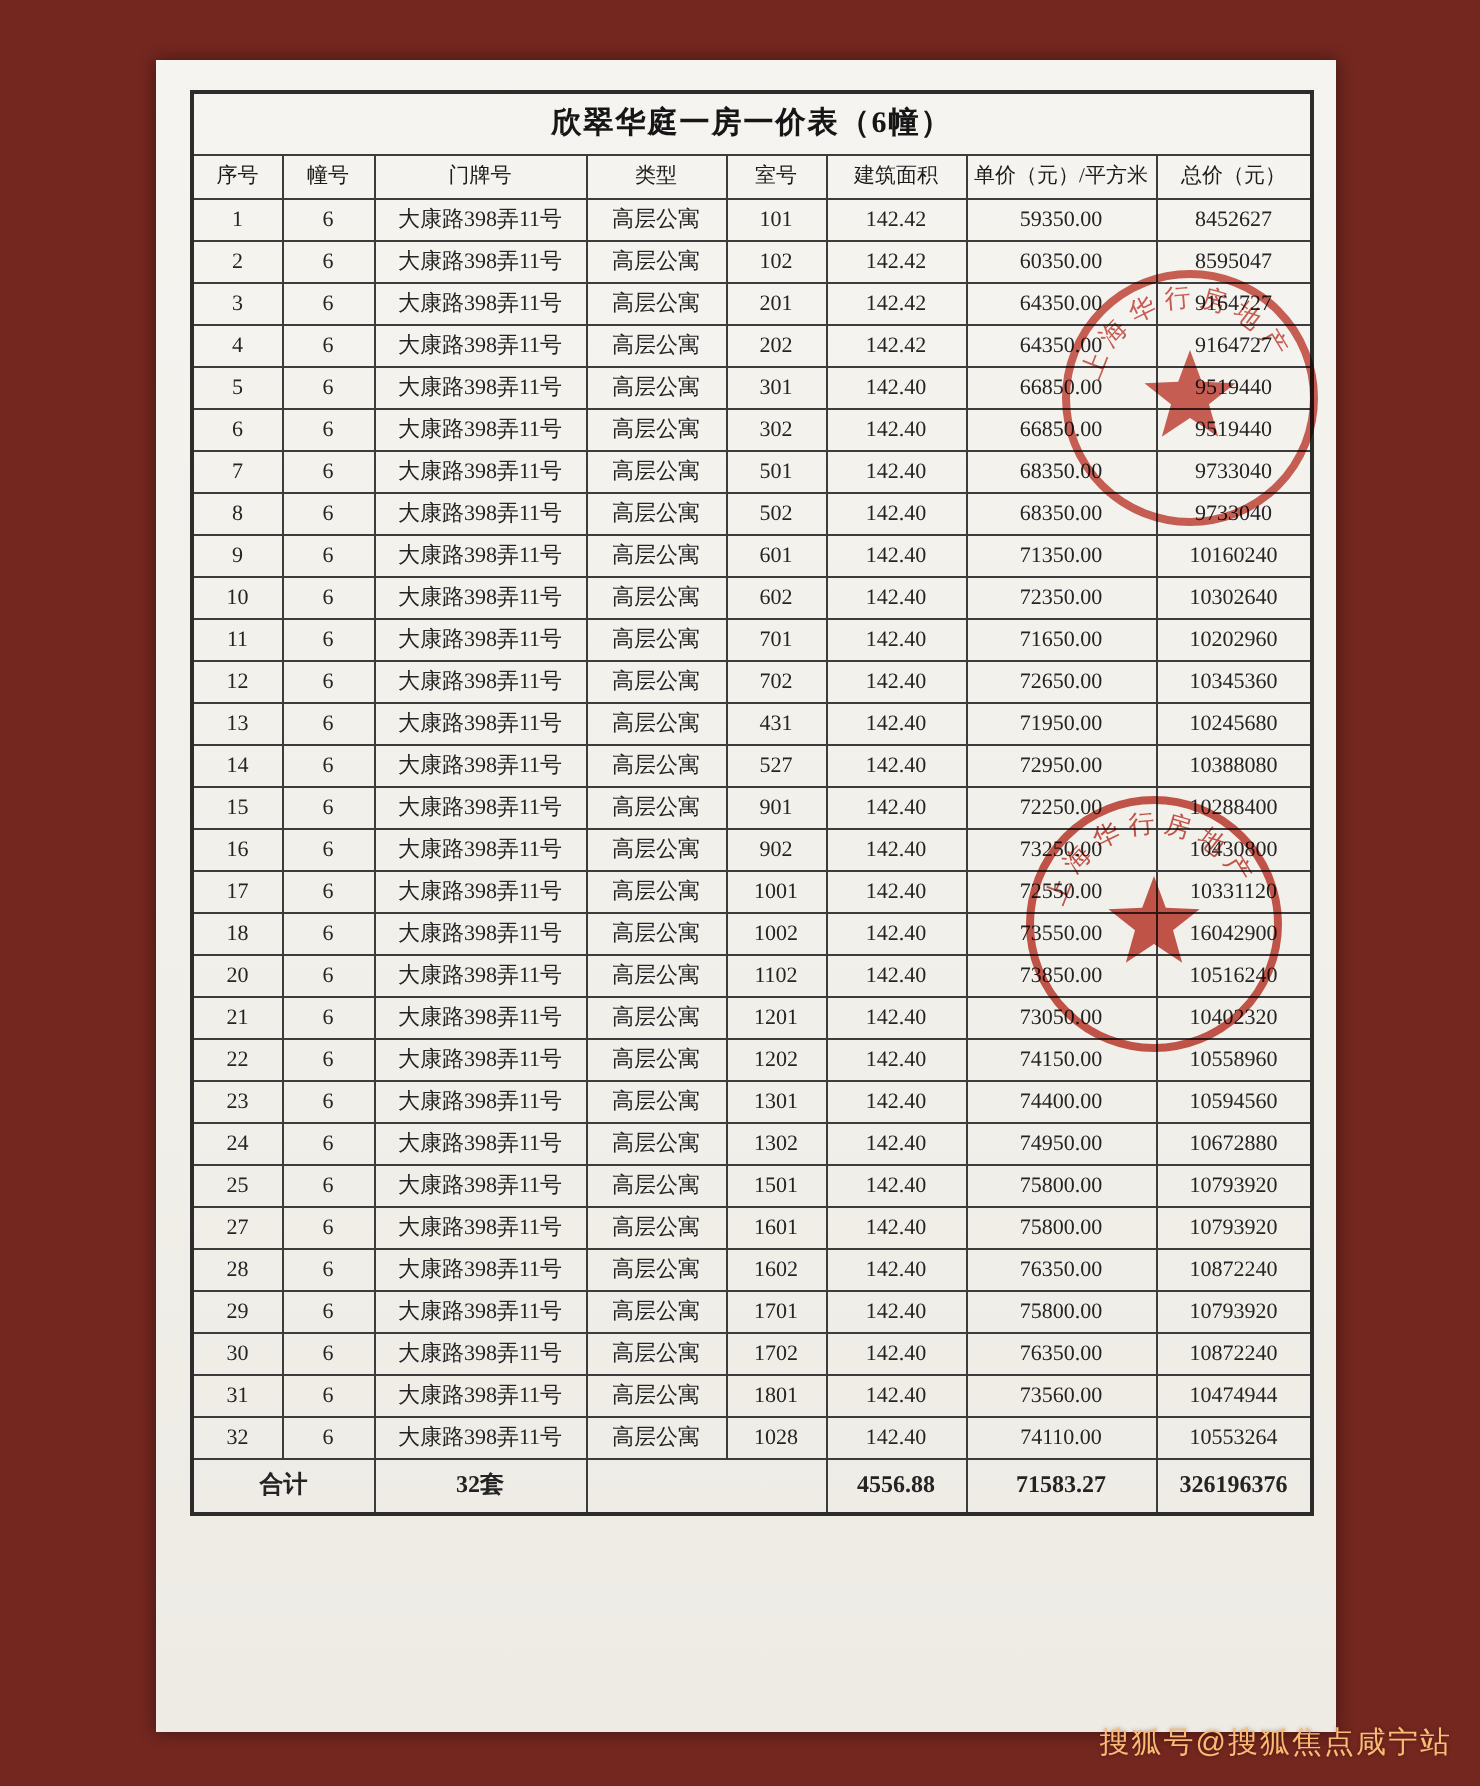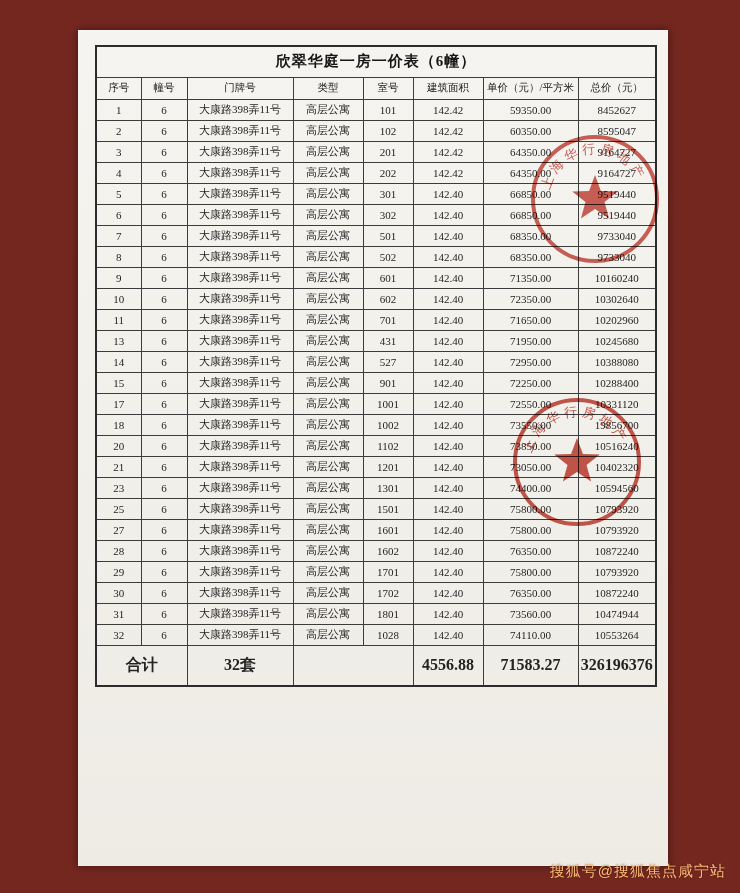--- a/index.html
+++ b/index.html
@@ -22,21 +22,21 @@
     color:#242424; border:2px solid #2c2c2c;
   }
   th,td {
     border:1px solid #3c3c3c;
     font-size:11px; text-align:center; vertical-align:middle;
     height:21px; padding:0 1px; font-weight:normal;
     white-space:nowrap; overflow:hidden;
   }
   .title-cell { font-size:15px; font-weight:bold; height:31px; letter-spacing:1px; color:#161616; }
   thead .header-row th { height:22px; font-size:10.5px; color:#1c1c1c; }
-  tfoot td { font-weight:bold; height:41px; font-size:16px; }
+  tfoot td { font-weight:bold; height:28px; font-size:12px; }
   .stamp { position:absolute; width:140px; height:140px; mix-blend-mode:multiply; pointer-events:none; }
   .stamp svg { width:100%; height:100%; }
   .watermark {
     position:absolute; right:14px; bottom:12px;
     color:#fdba74; font-size:15px; letter-spacing:1px;
     font-family:"Liberation Sans","DejaVu Sans",sans-serif;
     text-shadow:0 0 2px rgba(0,0,0,.35);
   }
 </style>
 </head>
@@ -175,20 +175,30 @@
             <td>11</td>
             <td>6</td>
             <td>大康路398弄11号</td>
             <td>高层公寓</td>
             <td>701</td>
             <td>142.40</td>
             <td>71650.00</td>
             <td>10202960</td>
           </tr>
           <tr>
+            <td>12</td>
+            <td>6</td>
+            <td>大康路398弄11号</td>
+            <td>高层公寓</td>
+            <td>702</td>
+            <td>142.40</td>
+            <td>72650.00</td>
+            <td>10345360</td>
+          </tr>
+          <tr>
             <td>13</td>
             <td>6</td>
             <td>大康路398弄11号</td>
             <td>高层公寓</td>
             <td>431</td>
             <td>142.40</td>
             <td>71950.00</td>
             <td>10245680</td>
           </tr>
           <tr>
@@ -205,38 +215,48 @@
             <td>15</td>
             <td>6</td>
             <td>大康路398弄11号</td>
             <td>高层公寓</td>
             <td>901</td>
             <td>142.40</td>
             <td>72250.00</td>
             <td>10288400</td>
           </tr>
           <tr>
+            <td>16</td>
+            <td>6</td>
+            <td>大康路398弄11号</td>
+            <td>高层公寓</td>
+            <td>902</td>
+            <td>142.40</td>
+            <td>73250.00</td>
+            <td>10430800</td>
+          </tr>
+          <tr>
             <td>17</td>
             <td>6</td>
             <td>大康路398弄11号</td>
             <td>高层公寓</td>
             <td>1001</td>
             <td>142.40</td>
             <td>72550.00</td>
             <td>10331120</td>
           </tr>
           <tr>
             <td>18</td>
             <td>6</td>
             <td>大康路398弄11号</td>
             <td>高层公寓</td>
             <td>1002</td>
             <td>142.40</td>
             <td>73550.00</td>
-            <td>19856700</td>
+            <td>16042900</td>
           </tr>
           <tr>
             <td>20</td>
             <td>6</td>
             <td>大康路398弄11号</td>
             <td>高层公寓</td>
             <td>1102</td>
             <td>142.40</td>
             <td>73850.00</td>
             <td>10516240</td>
@@ -245,28 +265,48 @@
             <td>21</td>
             <td>6</td>
             <td>大康路398弄11号</td>
             <td>高层公寓</td>
             <td>1201</td>
             <td>142.40</td>
             <td>73050.00</td>
             <td>10402320</td>
           </tr>
           <tr>
+            <td>22</td>
+            <td>6</td>
+            <td>大康路398弄11号</td>
+            <td>高层公寓</td>
+            <td>1202</td>
+            <td>142.40</td>
+            <td>74150.00</td>
+            <td>10558960</td>
+          </tr>
+          <tr>
             <td>23</td>
             <td>6</td>
             <td>大康路398弄11号</td>
             <td>高层公寓</td>
             <td>1301</td>
             <td>142.40</td>
             <td>74400.00</td>
             <td>10594560</td>
+          </tr>
+          <tr>
+            <td>24</td>
+            <td>6</td>
+            <td>大康路398弄11号</td>
+            <td>高层公寓</td>
+            <td>1302</td>
+            <td>142.40</td>
+            <td>74950.00</td>
+            <td>10672880</td>
           </tr>
           <tr>
             <td>25</td>
             <td>6</td>
             <td>大康路398弄11号</td>
             <td>高层公寓</td>
             <td>1501</td>
             <td>142.40</td>
             <td>75800.00</td>
             <td>10793920</td>

